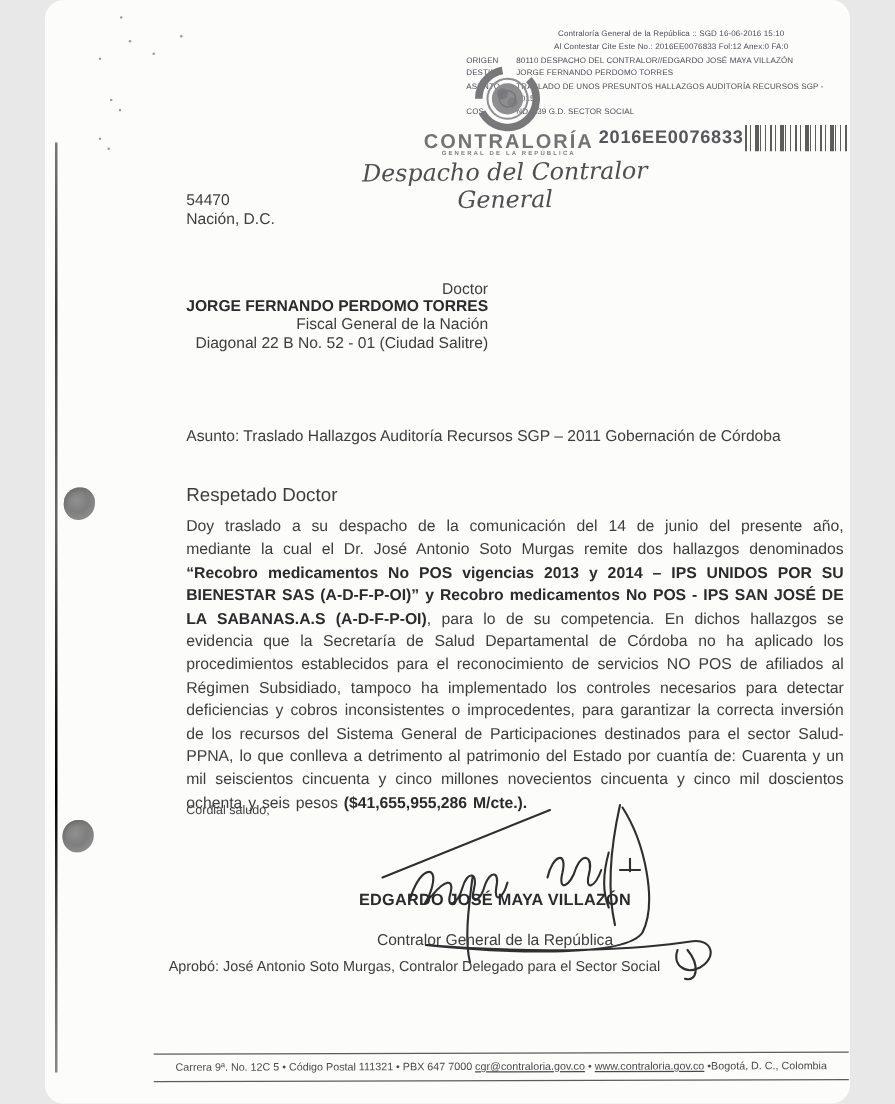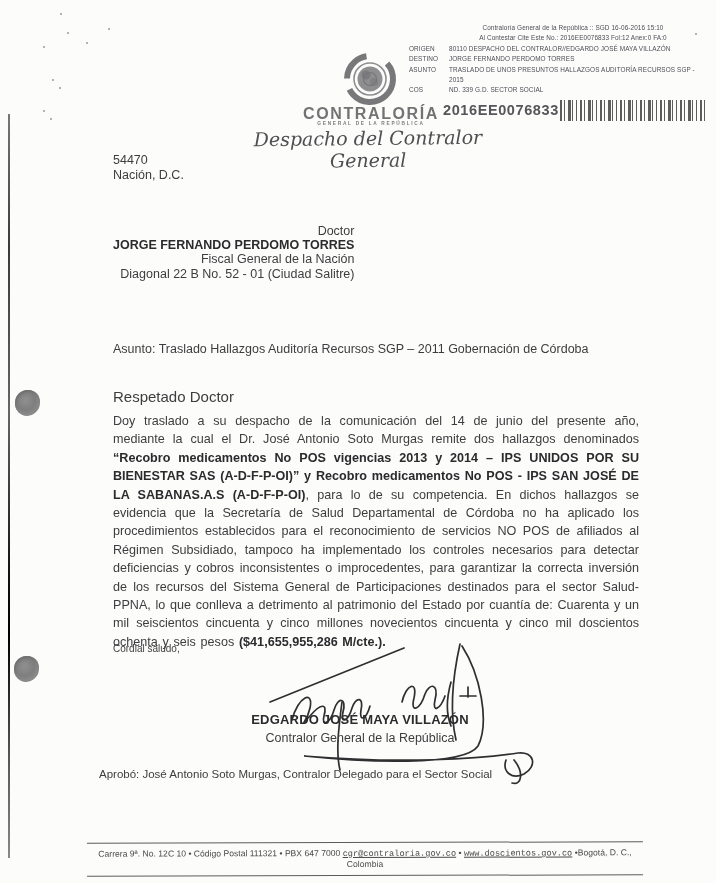--- a/index.html
+++ b/index.html
@@ -2,23 +2,23 @@
 <html style="--paper: #fcfcfb; --ink: #3d3d3f; --ink-bold: #2b2b2d; --stamp-ink: #4c4c55; --logo-gray: #737375; --punch: #858585; --edge: #2a2a2a; --footer-ink: #4a4a4c;"><head>
 <meta charset="utf-8">
 <style>
   :root{
     --paper:#fcfcfb; --ink:#3d3d3f; --ink-bold:#2b2b2d; --stamp-ink:#4c4c55;
     --logo-gray:#737375; --punch:#858585; --edge:#2a2a2a; --footer-ink:#4a4a4c;
   }
   *{margin:0;padding:0;box-sizing:border-box;}
   html,body{background:#e8e8e8;}
   .page{
-    position:relative;width:716px;height:883px;margin:0 auto;
+    position:relative;width:644px;height:883px;margin:0 auto;
     background:var(--paper);overflow:hidden;
-    font-family:"Liberation Sans","DejaVu Sans",sans-serif;color:var(--ink);
+    font-family:"Liberation Sans","DejaVu Sans",sans-serif;color:var(--ink);border-radius:15px;
   }
   
   .edge-line{position:absolute;left:8px;top:114px;width:2px;height:744px;
     background:linear-gradient(180deg,#777 0%,#3a3a3a 18%,#666 40%,#111 62%,#000 70%,#555 86%,#888 100%);}
   .punch{position:absolute;width:25px;height:26px;border-radius:50% 46% 52% 48%;
     background:radial-gradient(circle at 42% 40%,#909090 0%,#7e7e7e 45%,#8d8d8d 72%,rgba(140,140,140,0) 78%);
     box-shadow:inset 1px 2px 3px #6f6f6f;}
   .punch-1{left:15px;top:390px;}
   .punch-2{left:14px;top:656px;}
   .speck{position:absolute;width:2px;height:2px;border-radius:50%;background:#9b9b9b;}
@@ -57,28 +57,28 @@
   .greeting{position:absolute;left:113px;top:388px;font-size:15px;}
   .body-text{position:absolute;left:113px;top:412px;width:526px;font-size:12.6px;
     line-height:18.4px;text-align:justify;word-spacing:1.2px;}
   .seg-bold{font-weight:700;color:var(--ink-bold);}
   .closing{position:absolute;left:113px;top:643px;font-size:10px;}
 
   .signature-svg{position:absolute;left:252px;top:640px;}
   .signature-svg path{fill:none;stroke:#2f2f31;stroke-width:1.7;stroke-linecap:round;}
   .signer{position:absolute;left:225px;top:712px;width:270px;text-align:center;}
   .signer-name{font-size:13px;font-weight:700;color:var(--ink-bold);letter-spacing:.2px;}
-  .signer-title{font-size:12.5px;margin-top:4px;}
+  .signer-title{font-size:12.5px;margin-top:18px;}
   .approval{position:absolute;left:99px;top:768px;font-size:11.5px;}
 
   .footer{position:absolute;left:87px;top:842px;width:556px;
     border-top:1px solid #5c5c5c;border-bottom:1px solid #5c5c5c;
     padding:5px 0 6px;text-align:center;font-size:8.6px;color:var(--footer-ink);
     transform:rotate(-0.15deg);}
-  .footer .u{text-decoration:underline;font-family:Liberation Mono, monospace;}
+  .footer .u{text-decoration:underline;}
 </style>
 </head>
 <body>
 
 <div class="page">
 
   <div class="edge-line"></div>
   <div class="punch punch-1"></div>
   <div class="punch punch-2"></div>
   <div class="speck" style="left:60px;top:13px"></div>
@@ -161,16 +161,16 @@
   </svg>
 
   <div class="signer">
     <div class="signer-name">EDGARDO JOSÉ MAYA VILLAZÓN</div>
     <div class="signer-title">Contralor General de la República</div>
   </div>
 
   <div class="approval">Aprobó: José Antonio Soto Murgas, Contralor Delegado para el Sector Social</div>
 
   <div class="footer">
-    <span>Carrera 9ª. No. 12C 10 • Código Postal 111321 • PBX 647 7000 </span><span class="u">cgr@contraloria.gov.co</span><span> • </span><span class="u">www.doscientos.gov.co</span><span> •Bogotá, D. C., Colombia</span>
+    <span>Carrera 9ª. No. 12C 5 • Código Postal 111321 • PBX 647 7000 </span><span class="u">cgr@contraloria.gov.co</span><span> • </span><span class="u">www.contraloria.gov.co</span><span> •Bogotá, D. C., Colombia</span>
   </div>
 
 </div>
 
 </body></html>

